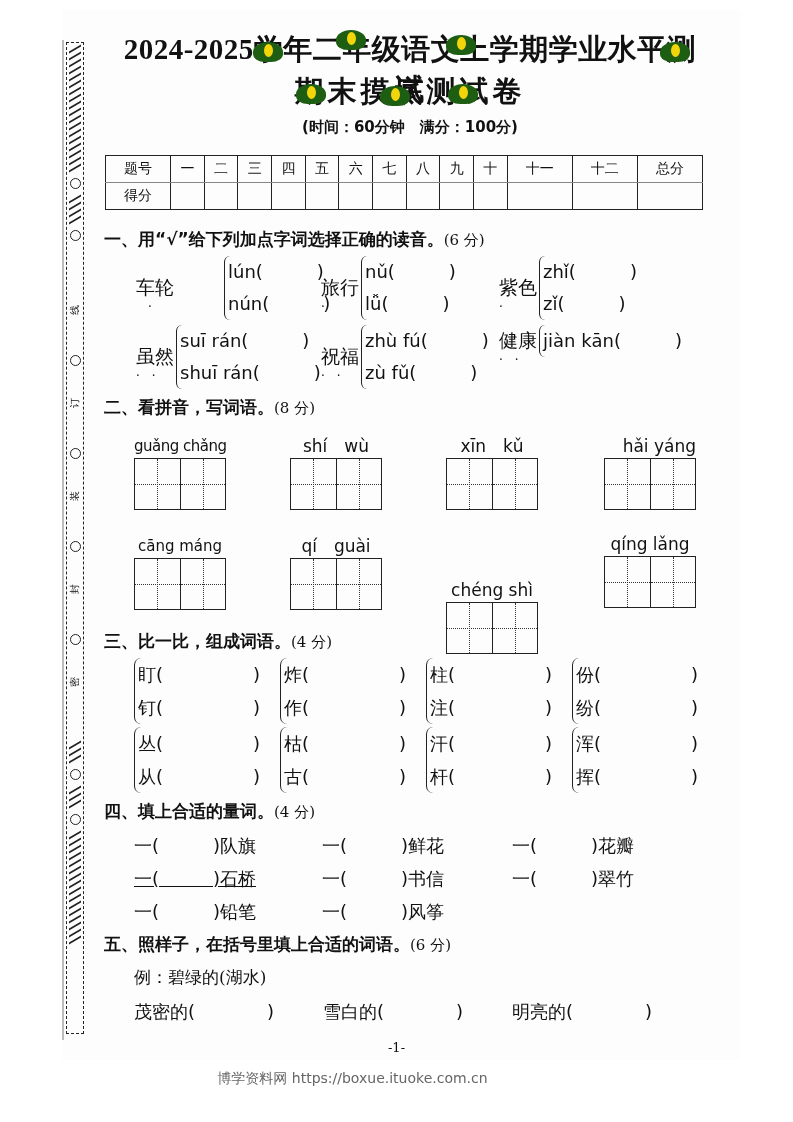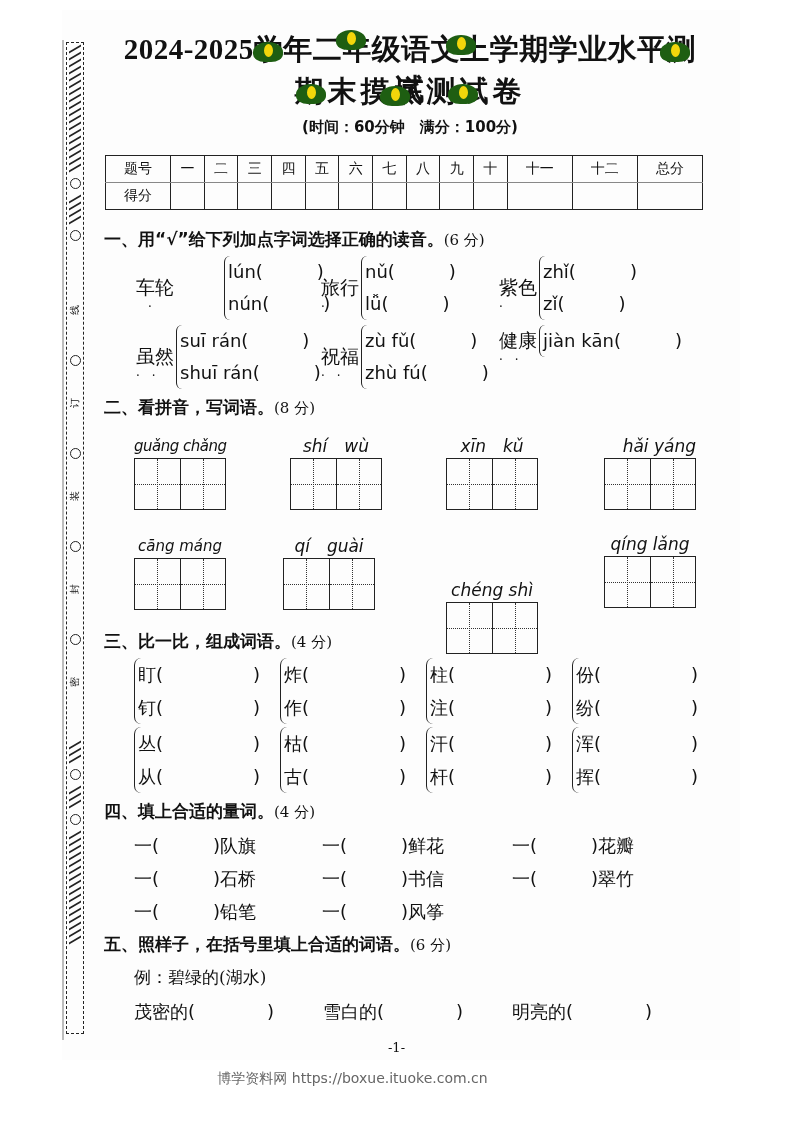--- a/index.html
+++ b/index.html
@@ -50,21 +50,21 @@
 
   
   .q1 { position:absolute; display:flex; align-items:center; font-size:18px; }
   .q1 .word { font-family:"DejaVu Serif", serif; font-size:19px; margin-right:2px; position:relative; }
   .q1 .dots { position:absolute; bottom:-12px; left:0; width:100%; font-size:12px; line-height:1; }
   .q1 .opts { display:flex; flex-direction:column; border-left:1.5px solid #222; padding-left:3px; border-radius:6px 0 0 6px; }
   .q1 .opt { height:32px; line-height:32px; white-space:pre; font-size:18px; }
 
   
   .pygroup { position:absolute; width:92px; }
-  .pygroup .py { text-align:center; font-size:17px; height:24px; line-height:24px; white-space:nowrap;font-style:italic; }
+  .pygroup .py { text-align:center; font-size:17px; height:24px; line-height:24px; white-space:nowrap; }
   .grid { display:flex; border:1.5px solid #222; height:50px; }
   .cell { flex:1; position:relative; border-right:1.5px solid #222; }
   .cell:last-child { border-right:none; }
   .cell::before { content:""; position:absolute; left:50%; top:0; bottom:0; border-left:1px dotted #333; }
   .cell::after { content:""; position:absolute; top:50%; left:0; right:0; border-top:1px dotted #333; }
 
   
   .pair { position:absolute; display:flex; font-size:18px; }
   .pair .rows { border-left:1.5px solid #222; border-radius:7px 0 0 7px; padding-left:3px; }
   .pair .row { height:33px; line-height:33px; white-space:pre; }
@@ -231,22 +231,22 @@
 <div class="q1" style="left:136px;top:325px;">
   <span class="word"><span>虽然</span><span class="dots">·　·</span></span>
   <div class="opts">
     <div class="opt">suī rán(　　　)</div>
     <div class="opt">shuī rán(　　　)</div>
   </div>
 </div>
 <div class="q1" style="left:321px;top:325px;">
   <span class="word"><span>祝福</span><span class="dots">·　·</span></span>
   <div class="opts">
+    <div class="opt">zhù fú(　　　)</div>
     <div class="opt">zù fǔ(　　　)</div>
-    <div class="opt">zhù fú(　　　)</div>
   </div>
 </div>
 <div class="q1" style="left:499px;top:325px;">
   <span class="word"><span>健康</span><span class="dots">·　·</span></span>
   <div class="opts">
     <div class="opt">jiàn kān(　　　)</div>
   </div>
 </div>
 
 <div class="sec-title" style="top:396px;">
@@ -282,21 +282,21 @@
     </div>
 </div>
 
 <div class="pygroup" style="left:134px;top:534px;">
   <div class="py" style="font-size:15px;">cāng máng</div>
   <div class="grid">
       <div class="cell"></div>
       <div class="cell"></div>
     </div>
 </div>
-<div class="pygroup" style="left:283px;top:534px;">
+<div class="pygroup" style="left:290px;top:534px;">
   <div class="py">qí　guài</div>
   <div class="grid">
       <div class="cell"></div>
       <div class="cell"></div>
     </div>
 </div>
 <div class="pygroup" style="left:446px;top:534px;margin-top:44px;">
   <div class="py">chéng shì</div>
   <div class="grid">
       <div class="cell"></div>
@@ -364,21 +364,21 @@
   <div class="row">挥(　　　　　)</div>
     </div>
   </div>
 
 <div class="sec-title" style="top:800px;">
   <span>四、填上合适的量词。</span><span class="pts">(4 分)</span>
 </div>
 <div class="mw" style="left:134px;top:834px;">一(　　　)队旗</div>
 <div class="mw" style="left:322px;top:834px;">一(　　　)鲜花</div>
 <div class="mw" style="left:512px;top:834px;">一(　　　)花瓣</div>
-<div class="mw" style="left:134px;top:867px;">一(　　　)石桥</div>
+<div class="mw" style="left:134px;top:867px;text-decoration:underline;">一(　　　)石桥</div>
 <div class="mw" style="left:322px;top:867px;">一(　　　)书信</div>
 <div class="mw" style="left:512px;top:867px;">一(　　　)翠竹</div>
 <div class="mw" style="left:134px;top:900px;">一(　　　)铅笔</div>
 <div class="mw" style="left:322px;top:900px;">一(　　　)风筝</div>
 
 <div class="sec-title" style="top:933px;">
   <span>五、照样子，在括号里填上合适的词语。</span><span class="pts">(6 分)</span>
 </div>
 <div class="ex">例：碧绿的(湖水)</div>
 <div class="fill5" style="left:134px;">茂密的(　　　　)</div>

